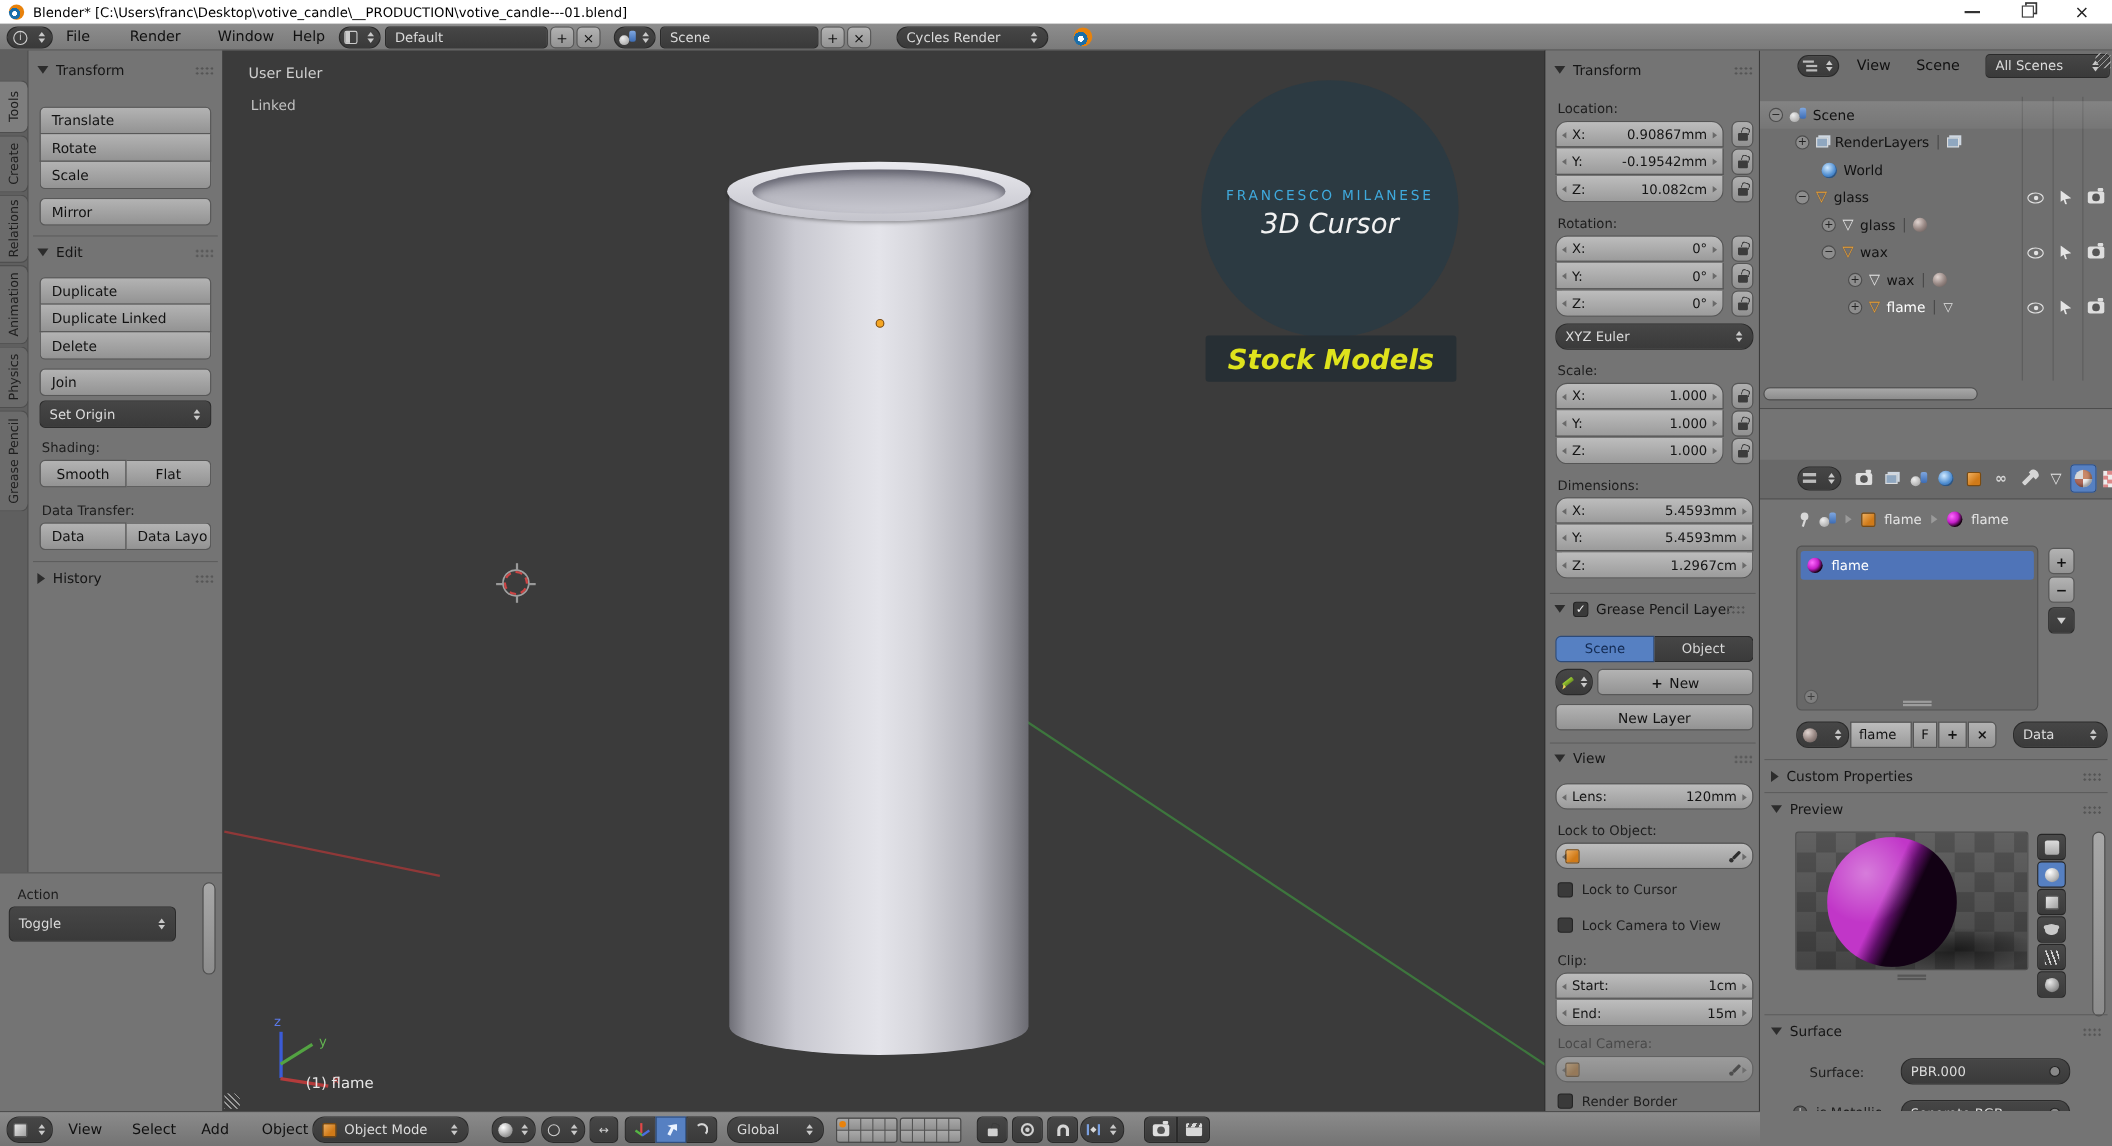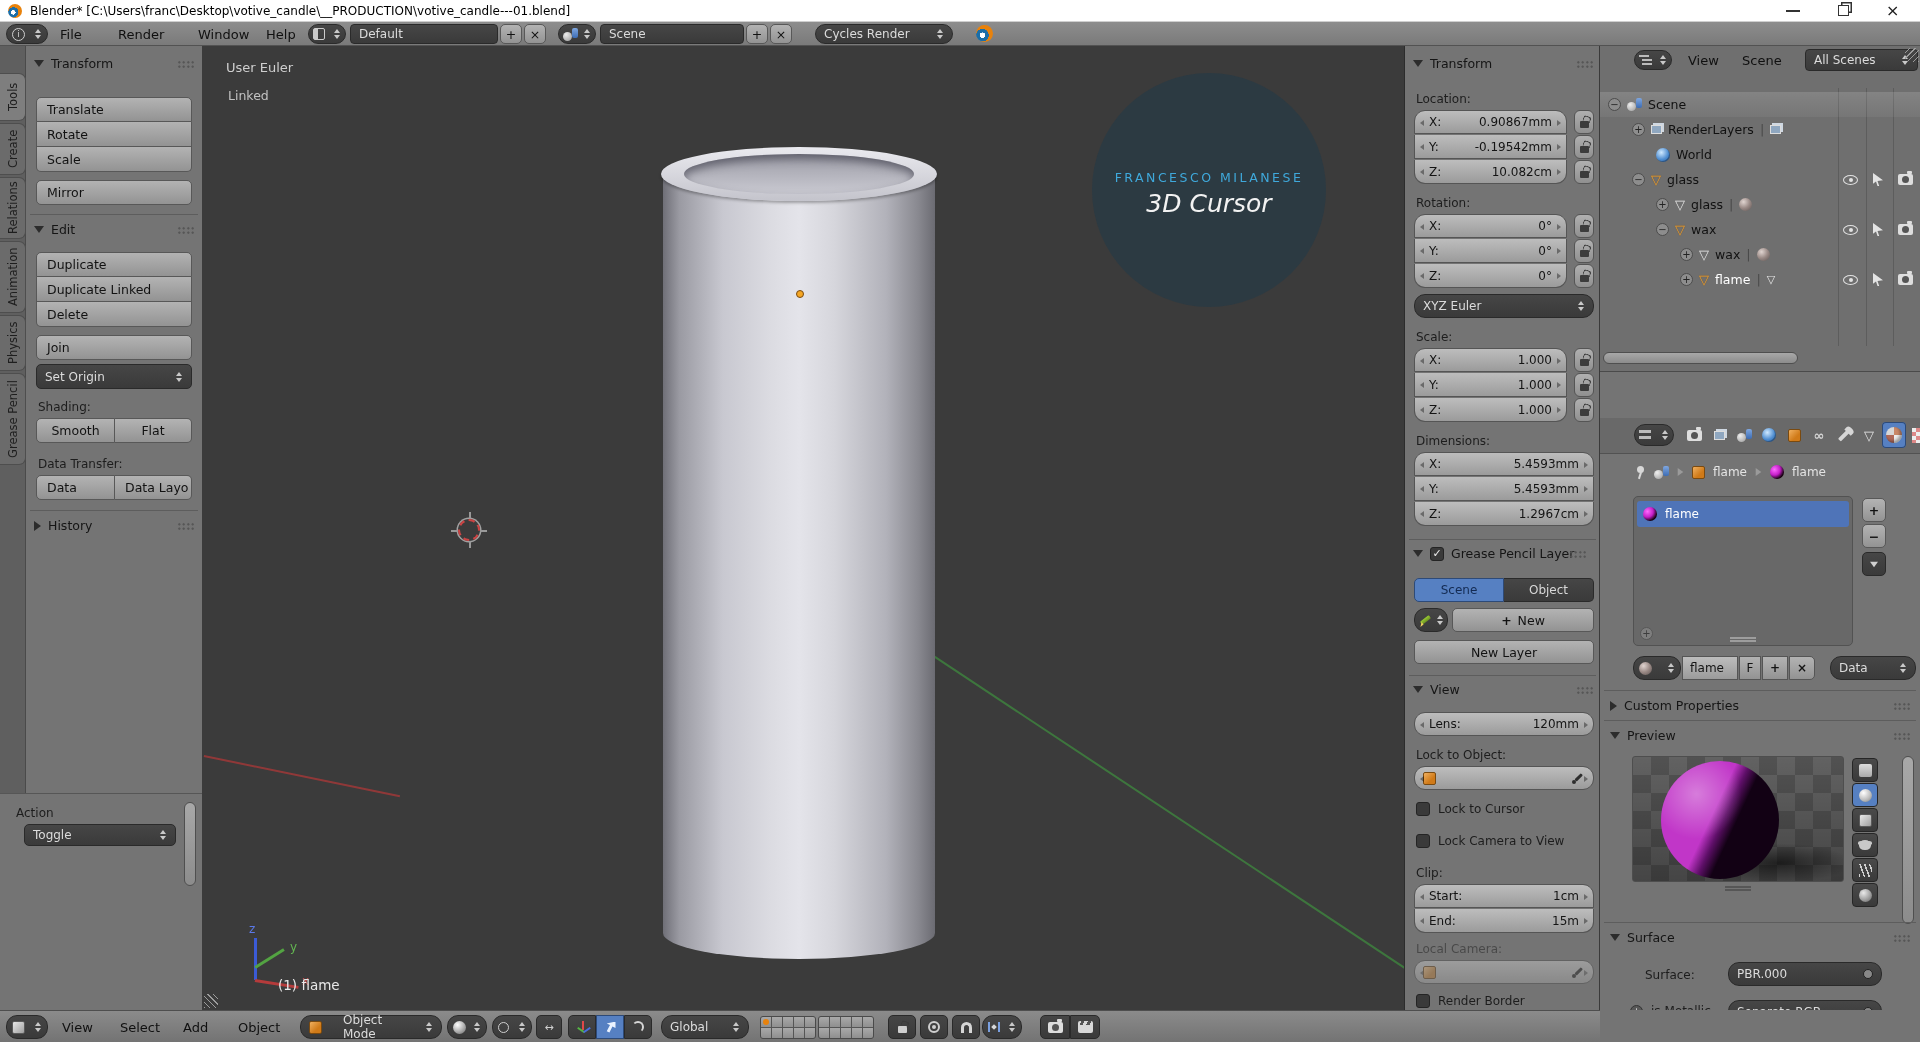--- a/index.html
+++ b/index.html
@@ -214,21 +214,21 @@
       <div class="sep" style="left:4px;top:464px;width:168px"></div>
       <div class="phead" style="left:8px;top:472px;width:160px">
           <span class="tri right"></span>
           <span>History</span>
           <span class="grip"></span>
         </div>
     </div>
 
     <div class="ab" style="left:0;top:747px;width:202px;height:217px;background:var(--region);border-top:1px solid #565656">
       <span class="lbl" style="left:16px;top:12px">Action</span>
-      <div class="dd ab" style="left:24px;top:30px;width:152px;height:22px;border-radius:5px">
+      <div class="dd ab" style="left:8px;top:30px;width:152px;height:32px;border-radius:5px">
           <span>Toggle</span>
           <span class="spin"></span>
         </div>
       <div class="scrollpill" style="left:184px;top:8px;width:12px;height:84px"></div>
     </div>
 
     <div class="ab" style="left:202px;top:0;width:1203px;height:964px;background:var(--viewport-bg);overflow:hidden;border-right:1px solid #2c2c2c">
       <span class="ab" style="left:24px;top:14px;color:#cfcfcf;font-size:13px">User Euler</span>
       <span class="ab" style="left:26px;top:42px;color:#c2c2c2;font-size:12.5px">Linked</span>
 
@@ -246,20 +246,23 @@
       <div class="ab" style="left:256px;top:473px;width:22px;height:22px;border-radius:50%;border:2.5px dashed #c44;box-shadow:0 0 0 1.5px rgba(230,230,230,.6)">
         <span class="ab" style="left:9px;top:-9px;width:1.5px;height:7px;background:#999"></span>
         <span class="ab" style="left:9px;bottom:-9px;width:1.5px;height:7px;background:#999"></span>
         <span class="ab" style="left:-9px;top:9px;width:7px;height:1.5px;background:#999"></span>
         <span class="ab" style="right:-9px;top:9px;width:7px;height:1.5px;background:#999"></span>
       </div>
 
       <div class="ab" style="left:890px;top:27px;width:234px;height:234px;border-radius:50%;background:rgba(44,58,67,.96);display:flex;flex-direction:column;align-items:center;justify-content:center">
         <div style="color:var(--wmblue);font-size:12.5px;letter-spacing:2.5px;margin-top:8px">FRANCESCO MILANESE</div>
         <div style="color:#f2f2f2;font-size:25px;font-style:italic;margin-top:4px">3D Cursor</div>
+      </div>
+      <div class="ab" style="left:894px;top:259px;width:228px;height:42px;background:rgba(38,46,52,.97);border-radius:3px;display:flex;align-items:center;justify-content:center">
+        <span style="color:var(--banner);font-size:25px;font-weight:bold;font-style:italic">Stock Models</span>
       </div>
 
       <div class="ab" style="left:28px;top:880px;width:80px;height:72px">
         <span class="ab" style="left:24px;top:12px;width:2.5px;height:42px;background:#3b5bd6"></span>
         <span class="ab" style="left:25px;top:40px;width:34px;height:2.5px;background:#53a342;transform:rotate(-32deg);transform-origin:left center"></span>
         <span class="ab" style="left:25px;top:53px;width:44px;height:2.5px;background:#b43b3b;transform:rotate(9deg);transform-origin:left center"></span>
         <span class="ab" style="left:19px;top:-4px;color:#5b79e8;font-size:12px">z</span>
         <span class="ab" style="left:60px;top:14px;color:#63b551;font-size:12px">y</span>
         <span class="ab" style="left:72px;top:48px;color:#c4504e;font-size:12px">x</span>
       </div>
@@ -653,21 +656,21 @@
 
   <div class="ab" style="left:0;top:1010px;width:1600px;height:32px;background:linear-gradient(#8b8b8b,#737373);border-top:1px solid #4e4e4e">
     <div class="dd ab" style="left:6px;top:4px;width:42px;height:24px;gap:4px;padding:0 5px">
         <span class="i-cube gray"></span>
         <span class="spin"></span>
       </div>
     <span class="menu" style="left:62px">View</span>
     <span class="menu" style="left:120px">Select</span>
     <span class="menu" style="left:183px">Add</span>
     <span class="menu" style="left:238px">Object</span>
-    <div class="dd ab" style="left:300px;top:4px;width:142px;gap:21px">
+    <div class="dd ab" style="left:284px;top:4px;width:142px;gap:7px">
         <span class="i-cube"></span>
         <span>Object Mode</span>
         <span class="spin"></span>
       </div>
     <div class="dd ab" style="left:447px;top:4px;width:40px;gap:4px;padding:0 5px">
         <span class="i-sphere"></span>
         <span class="spin"></span>
       </div>
     <div class="dd ab" style="left:492px;top:4px;width:40px;gap:4px;padding:0 5px">
         <span style="width:11px;height:11px;border:1.5px solid #cfcfcf;border-radius:50%;position:relative"></span>

